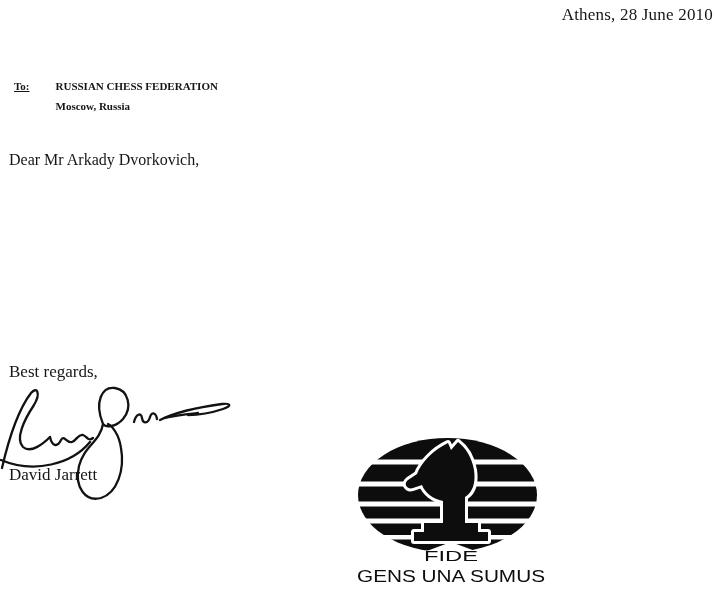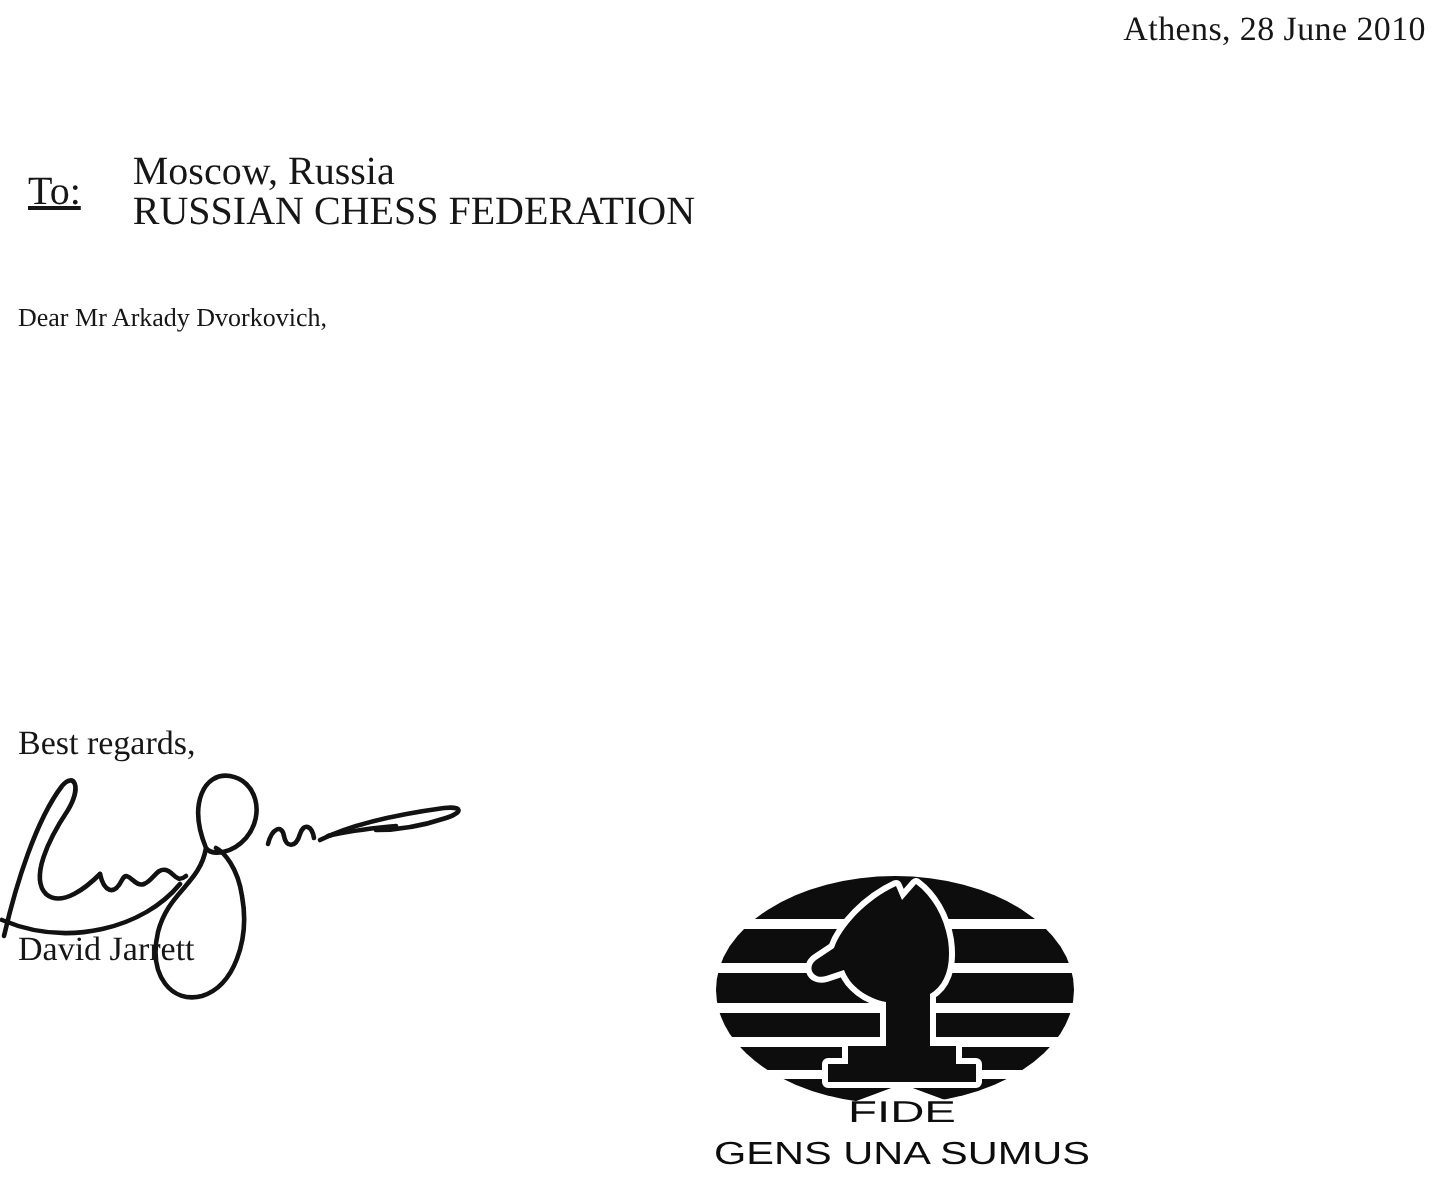--- a/index.html
+++ b/index.html
@@ -9,25 +9,25 @@
     font-family:"Liberation Serif", serif;
     color:#161616;
     -webkit-font-smoothing:antialiased;
   }
   .dateline {
     position:absolute; top:5px; right:9px;
     font-size:17px; letter-spacing:.2px;
   }
   .to-block {
     position:absolute; top:76px; left:14px;
-    display:flex; align-items:center; gap:26px;
-    font-size:20px; line-height:20px;
+    display:flex; align-items:flex-start; gap:26px;
+    font-size:11px; line-height:20px;font-weight:bold;
   }
   .to-label { text-decoration:underline; }
-  .salutation { position:absolute; top:151px; left:9px; font-size:13px; }
+  .salutation { position:absolute; top:151px; left:9px; font-size:16px; }
   .para {
     position:absolute; left:9px; margin:0; width:705px;
     font-size:17px; line-height:19.5px; letter-spacing:.1px;
   }
   .p1 { top:219px; }
   .p2 { top:278px; }
   .closing { position:absolute; top:362px; left:9px; font-size:17px;font-family:Liberation Serif, serif; }
   .signer {
     position:absolute; top:465px; left:9px;
     font-size:17px; line-height:19px;
@@ -47,22 +47,22 @@
 </head>
 <body>
 
 <div class="page" style="background: rgb(255, 255, 255); color: rgb(22, 22, 22);">
 
   <div class="dateline">Athens, 28 June 2010</div>
 
   <div class="to-block">
     <span class="to-label">To:</span>
     <div class="recipient">
+      <div>RUSSIAN CHESS FEDERATION</div>
       <div>Moscow, Russia</div>
-      <div>RUSSIAN CHESS FEDERATION</div>
     </div>
   </div>
 
   <div class="salutation">Dear Mr Arkady Dvorkovich,</div>
 
 
 
   <div class="closing">Best regards,</div>
 
   <div class="signer">

